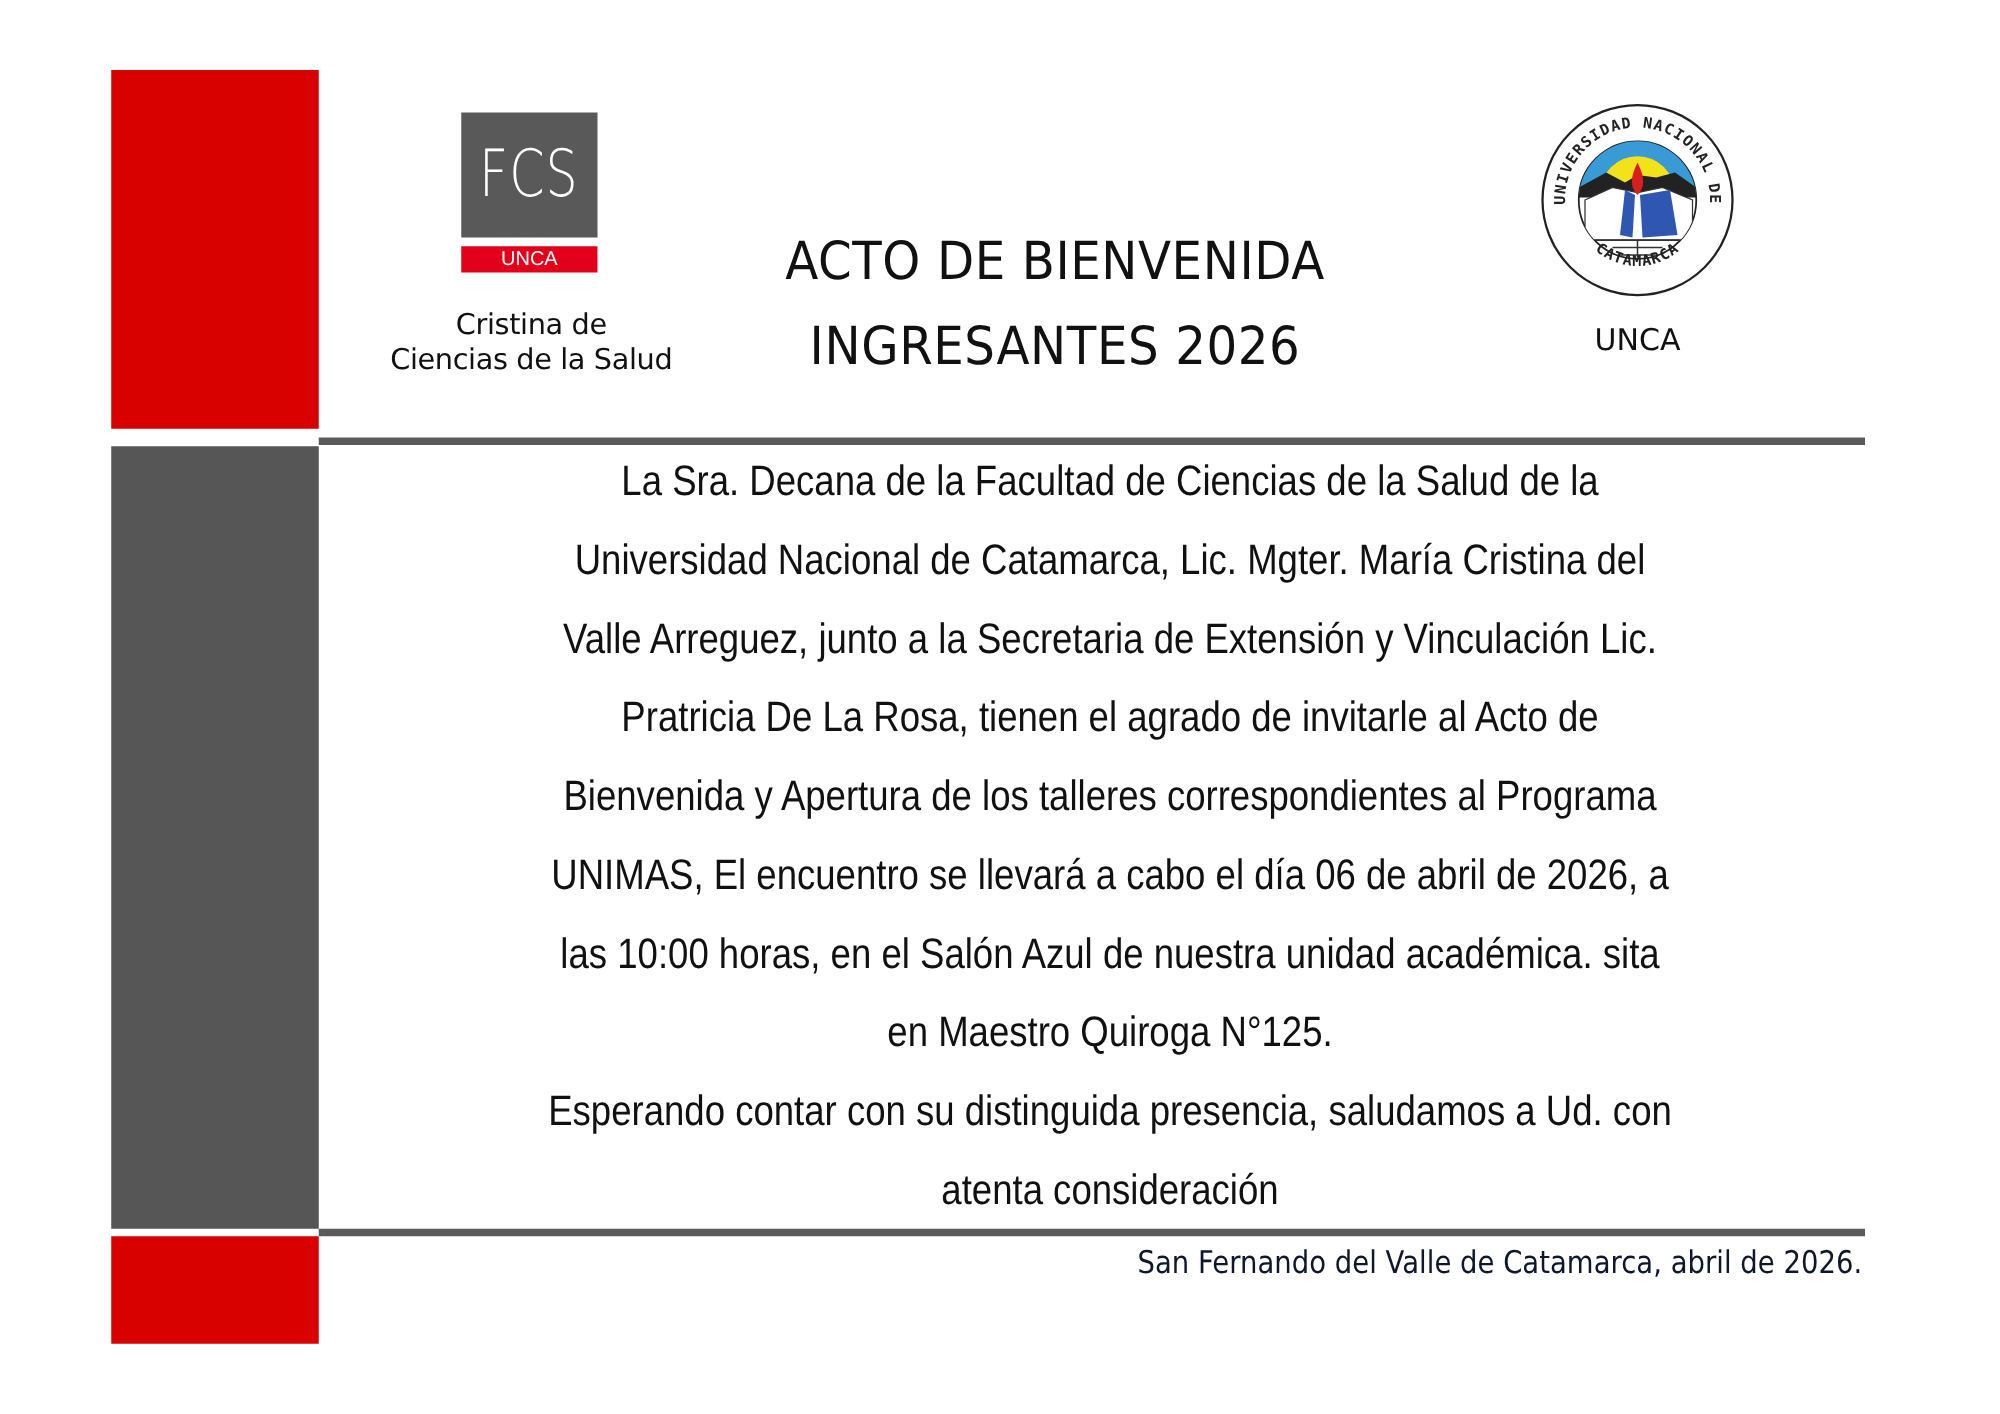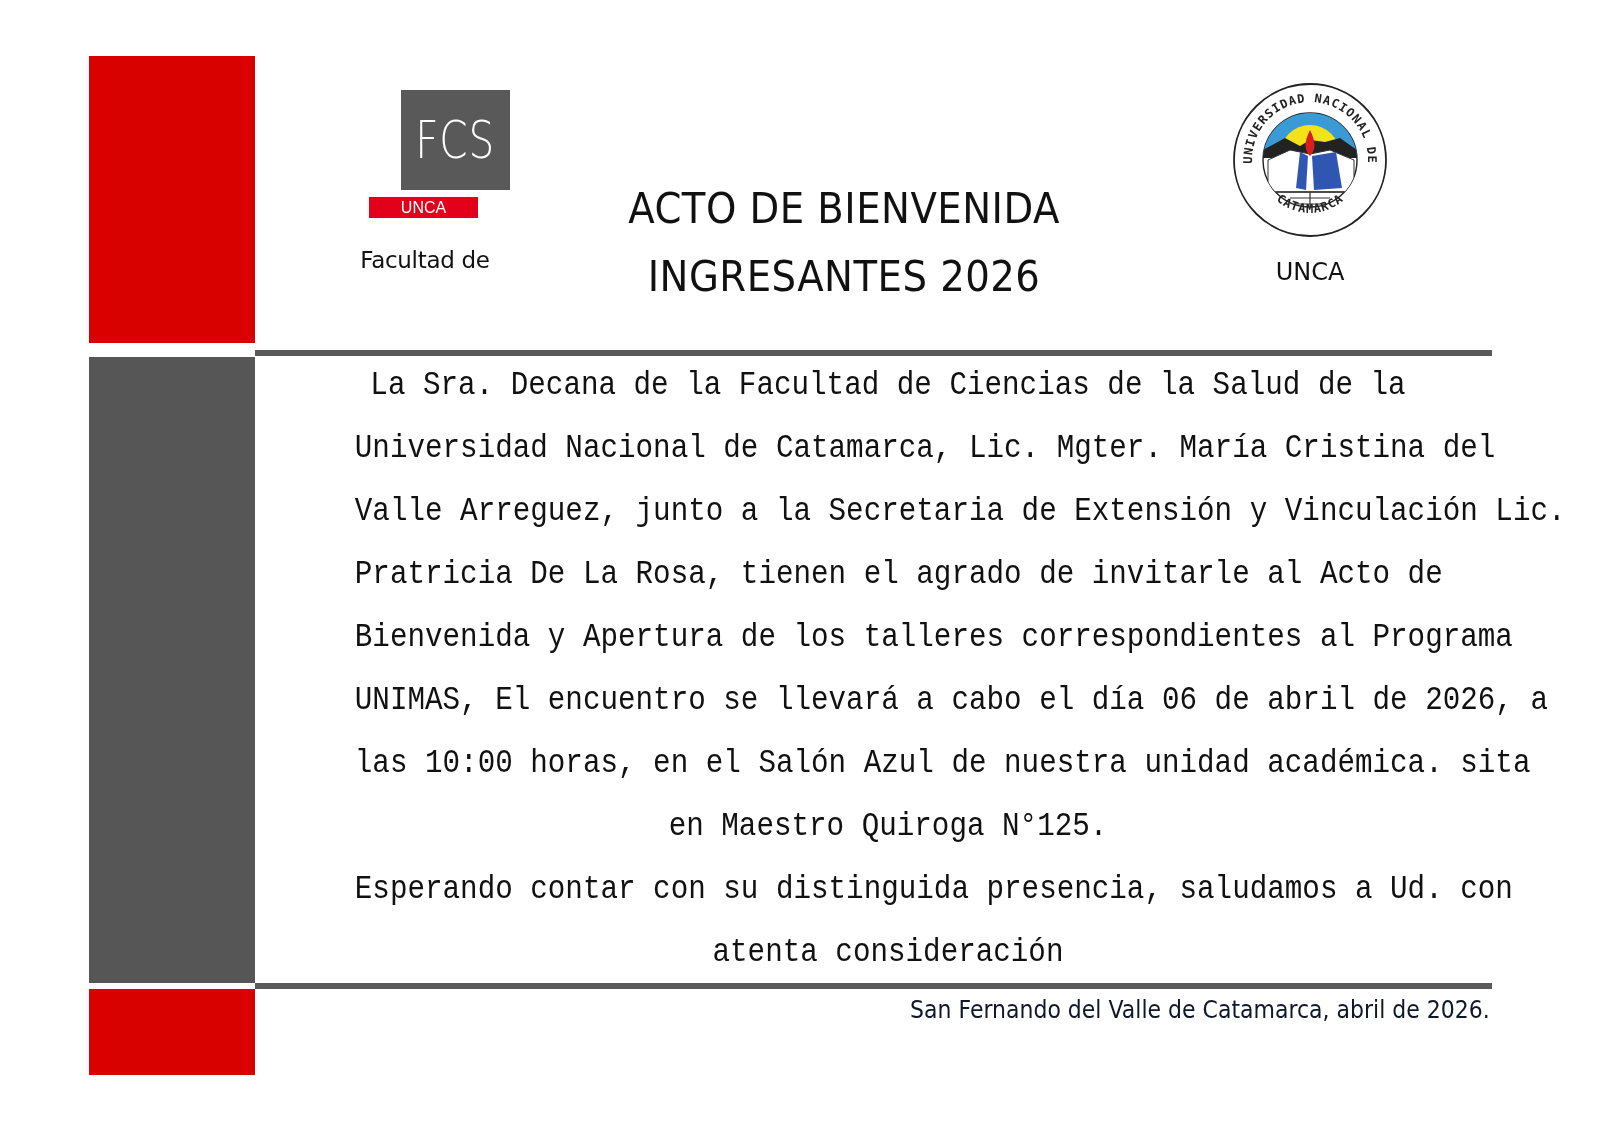--- a/index.html
+++ b/index.html
@@ -6,40 +6,40 @@
   body { width: 1600px; height: 1131px; position: relative; overflow: hidden;
          font-family: "Liberation Sans", sans-serif; color: #111; }
   .abs { position: absolute; }
   .bar-red-top { left: 89px; top: 56px; width: 166px; height: 287px; background: #d90000; }
   .bar-gray { left: 89px; top: 357px; width: 166px; height: 626px; background: #565656; }
   .bar-red-bottom { left: 89px; top: 989px; width: 166px; height: 86px; background: #d90000; }
   .rule-top { left: 255px; top: 350px; width: 1237px; height: 6px; background: #5a5a5a; }
   .rule-bottom { left: 255px; top: 983px; width: 1237px; height: 6px; background: #5a5a5a; }
 
   .fcs-box { left: 369px; top: 90px; width: 109px; height: 100px; background: #595959;
-             display: flex; align-items: center; justify-content: center; margin-left: 32px; }
+             display: flex; align-items: center; justify-content: center; }
   .fcs-letters { color: #fff; font-family: "DejaVu Sans", sans-serif; font-weight: 200;
                  font-size: 52px; letter-spacing: 1px; transform: scaleX(0.78); }
   .fcs-band { left: 369px; top: 197px; width: 109px; height: 21px; background: #e3001b;
               color: #fff; font-size: 16px; text-align: center; line-height: 22px; }
   .fcs-caption { left: 290px; top: 246px; width: 270px; text-align: center;
                  font-family: "DejaVu Sans", sans-serif; font-size: 23px; line-height: 28px;
                  color: #111; letter-spacing: -0.3px; }
 
   .title { left: 574px; top: 175px; width: 540px; text-align: center;
            font-family: "DejaVu Sans", sans-serif; font-size: 42px; line-height: 68px;
            color: #111; letter-spacing: 0.5px; }
   .title div { transform: scaleX(0.92); }
 
   .seal { left: 1230px; top: 80px; width: 160px; height: 160px; }
   .unca-label { left: 1250px; top: 258px; width: 120px; text-align: center;
                 font-family: "DejaVu Sans", sans-serif; font-size: 24px; color: #111; }
 
   .body-text { left: 268px; top: 354px; width: 1240px; text-align: center;
-               font-family: Liberation Mono, monospace; font-size: 34px; line-height: 63px;
+               font-family: Liberation Sans, sans-serif; font-size: 34px; line-height: 63px;
                color: #111; }
   .body-text .line { white-space: nowrap; transform: scaleX(0.86); transform-origin: center; }
 
   .footer { left: 700px; top: 995px; width: 790px; text-align: right;
             font-family: "DejaVu Sans", sans-serif; font-size: 25px; color: #0f172a;
             white-space: nowrap; }
   .footer span { display: inline-block; transform: scaleX(0.88); transform-origin: right center; }
 </style>
 </head>
 <body>
@@ -48,21 +48,22 @@
 <div class="abs bar-gray"></div>
 <div class="abs bar-red-bottom"></div>
 <div class="abs rule-top"></div>
 <div class="abs rule-bottom"></div>
 
 <div class="abs fcs-box">
   <span class="fcs-letters">FCS</span>
 </div>
 <div class="abs fcs-band">UNCA</div>
 <div class="abs fcs-caption">
-  <div>Facultad de</div>
+  <div>Cristina de</div>
+  <div>Ciencias de la Salud</div>
 </div>
 
 <div class="abs title">
   <div>ACTO DE BIENVENIDA</div>
   <div>INGRESANTES 2026</div>
 </div>
 
 <svg class="abs seal" viewBox="0 0 160 160">
   <defs>
     <path id="arcTop" d="M 22 80 A 58 58 0 0 1 138 80"></path>

